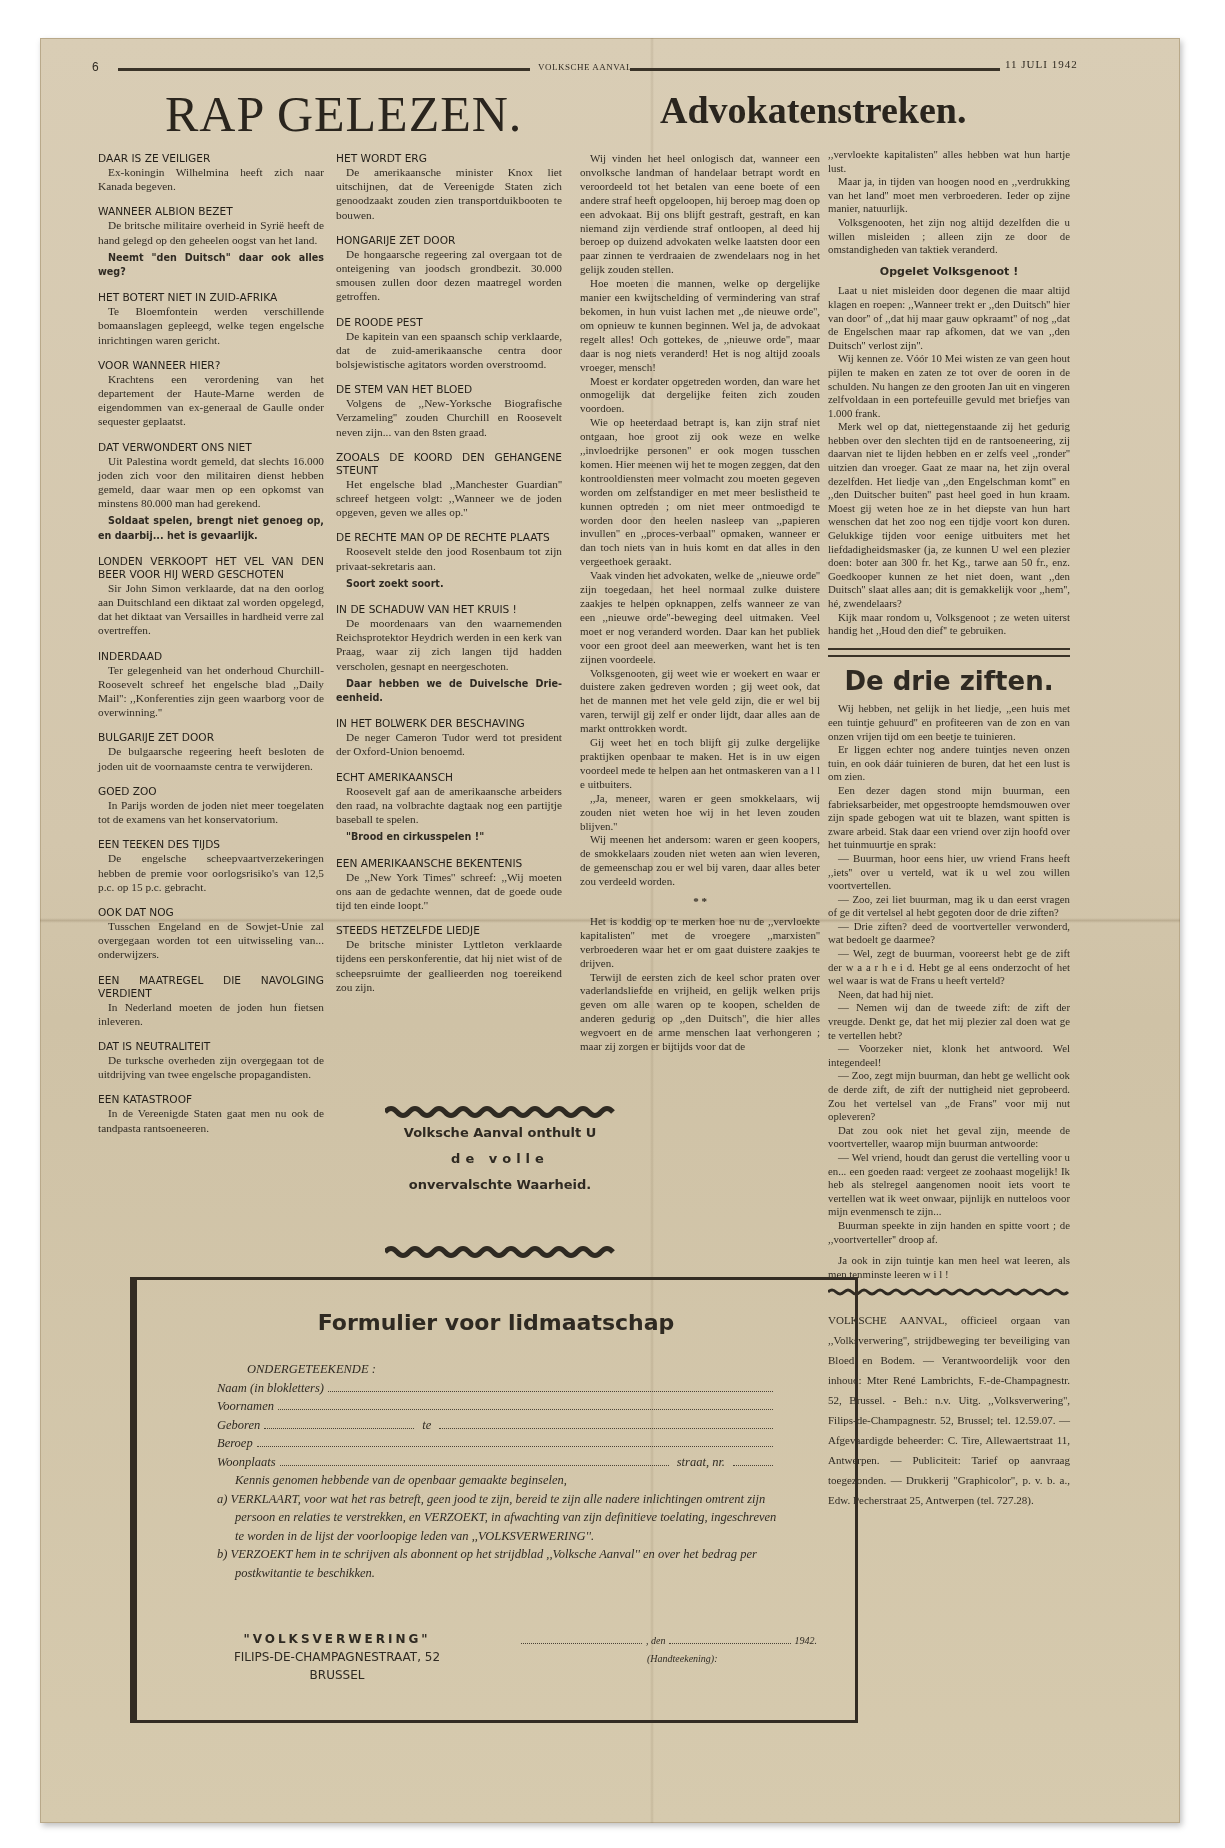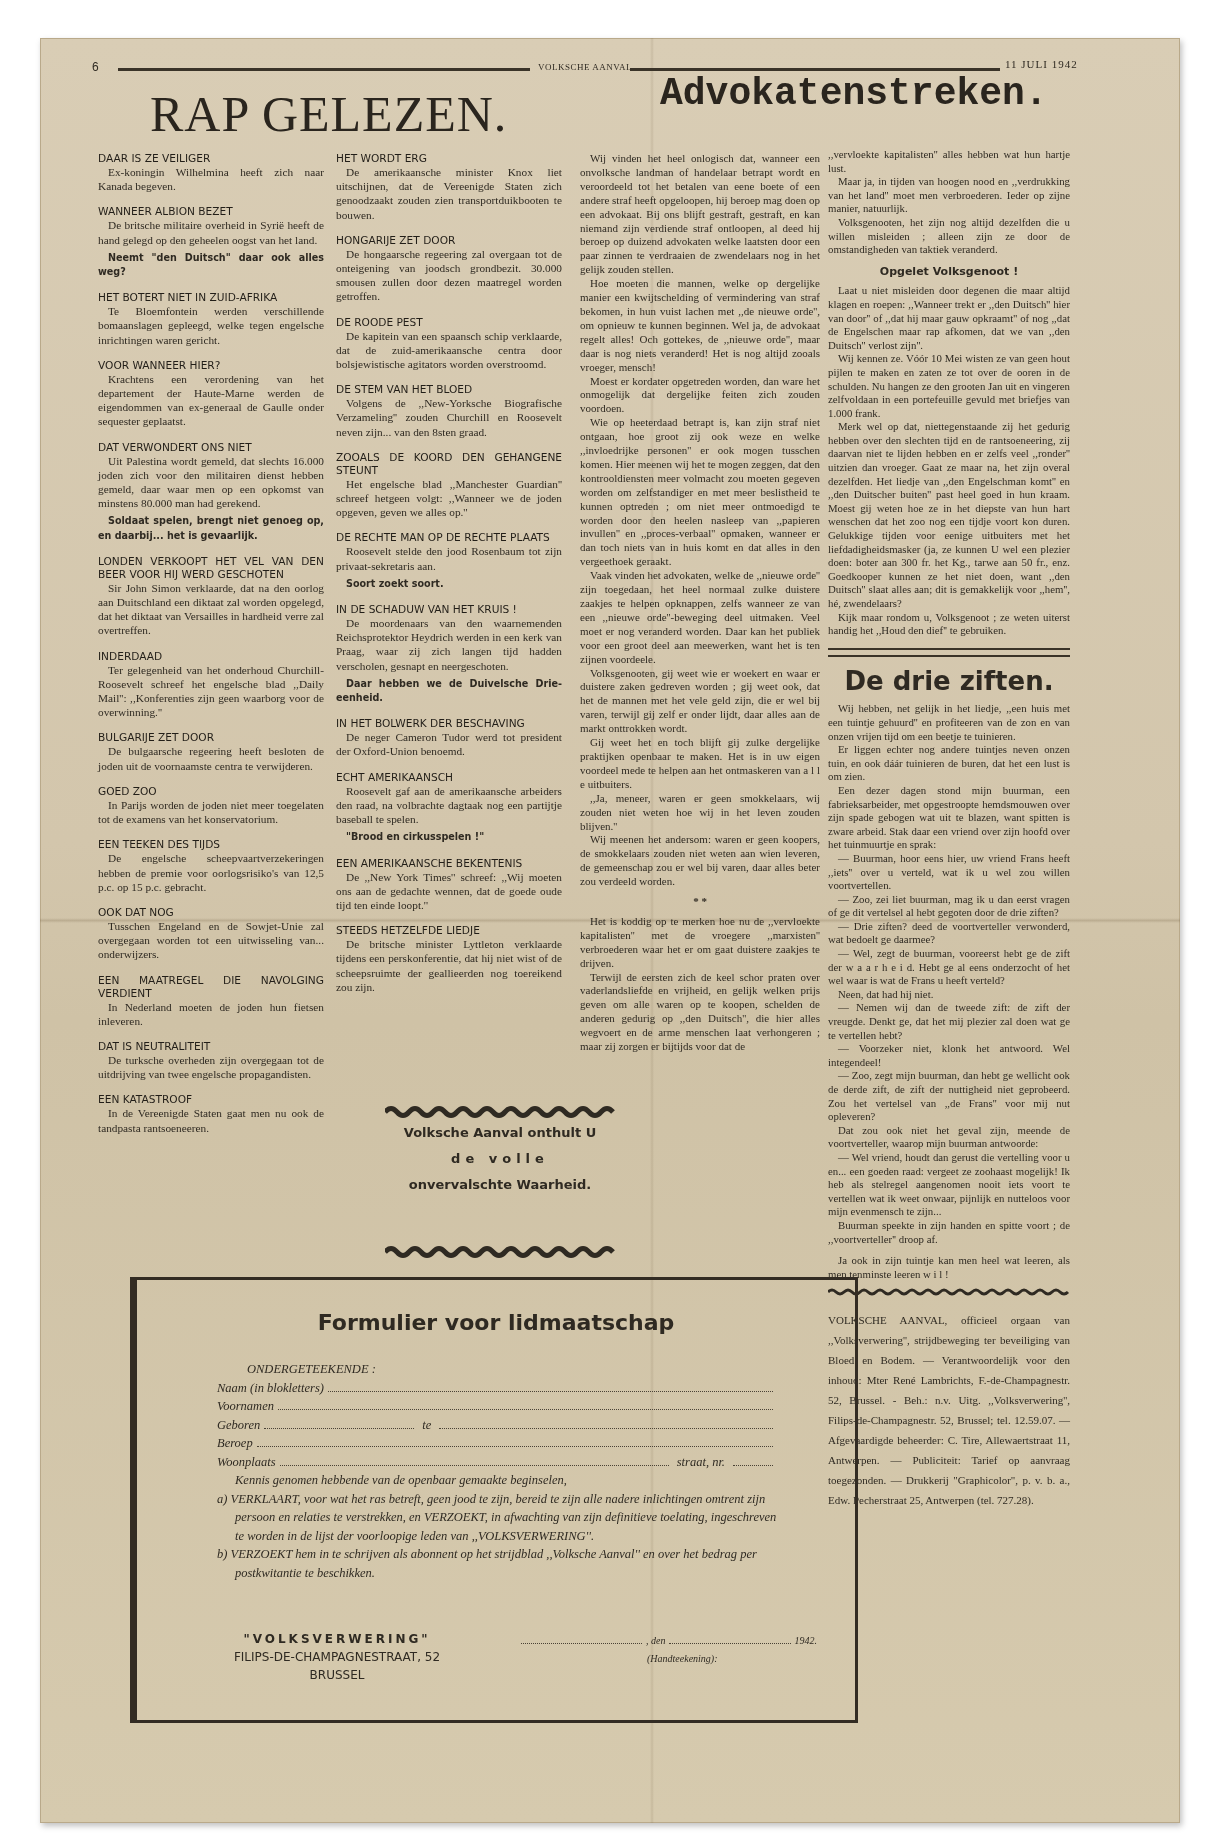--- a/index.html
+++ b/index.html
@@ -15,22 +15,22 @@
     box-shadow:0 0 0 1px #b9a98a inset, 2px 3px 6px rgba(0,0,0,.25);
   }
   .fold-v { position:absolute; left:610px; top:0; width:4px; height:100%; background:linear-gradient(90deg,rgba(0,0,0,0),rgba(90,70,40,.12),rgba(0,0,0,0)); }
   .fold-h { position:absolute; left:0; top:880px; width:100%; height:5px; background:linear-gradient(180deg,rgba(0,0,0,0),rgba(90,70,40,.18),rgba(0,0,0,0)); }
   .abs { position:absolute; }
   .pagenum { left:92px; top:60px; font-family:"Liberation Sans",sans-serif; font-size:12px; }
   .rule-l { left:118px; top:68px; width:412px; height:3px; background:#3a3328; }
   .rule-r { left:630px; top:68px; width:370px; height:3px; background:#3a3328; }
   .paper-name { left:538px; top:62px; font-size:9px; letter-spacing:.5px; }
   .date { left:1005px; top:58px; font-size:11px; letter-spacing:1px; }
-  .title-rap { left:150px; top:85px; font-family:"Liberation Serif",serif; font-size:50px; letter-spacing:1px; color:#2a251e; }
-  .title-adv { left:660px; top:72px; font-family:Liberation Mono, monospace; font-weight:bold; font-size:38px; color:#2a251e; }
+  .title-rap { left:165px; top:85px; font-family:"Liberation Serif",serif; font-size:50px; letter-spacing:1px; color:#2a251e; }
+  .title-adv { left:660px; top:88px; font-family:Liberation Serif, serif; font-weight:bold; font-size:38px; color:#2a251e; }
   .col { position:absolute; font-size:11.3px; line-height:14.2px; text-align:justify; }
   .col1 { left:98px; top:152px; width:226px; }
   .col2 { left:336px; top:152px; width:226px; }
   .col3 { left:580px; top:152px; width:240px; }
   .col4 { left:828px; top:148px; width:242px; }
   .item { margin-bottom:12px; }
   .head { font-family:"DejaVu Sans",sans-serif; font-size:10.6px; line-height:13px; text-transform:uppercase; color:#221e18; }
   .body { text-indent:10px; }
   .punch { font-family:"DejaVu Sans",sans-serif; font-weight:bold; font-size:9.6px; margin-top:4px; text-indent:10px; }
   .para { text-indent:10px; margin:0; }

